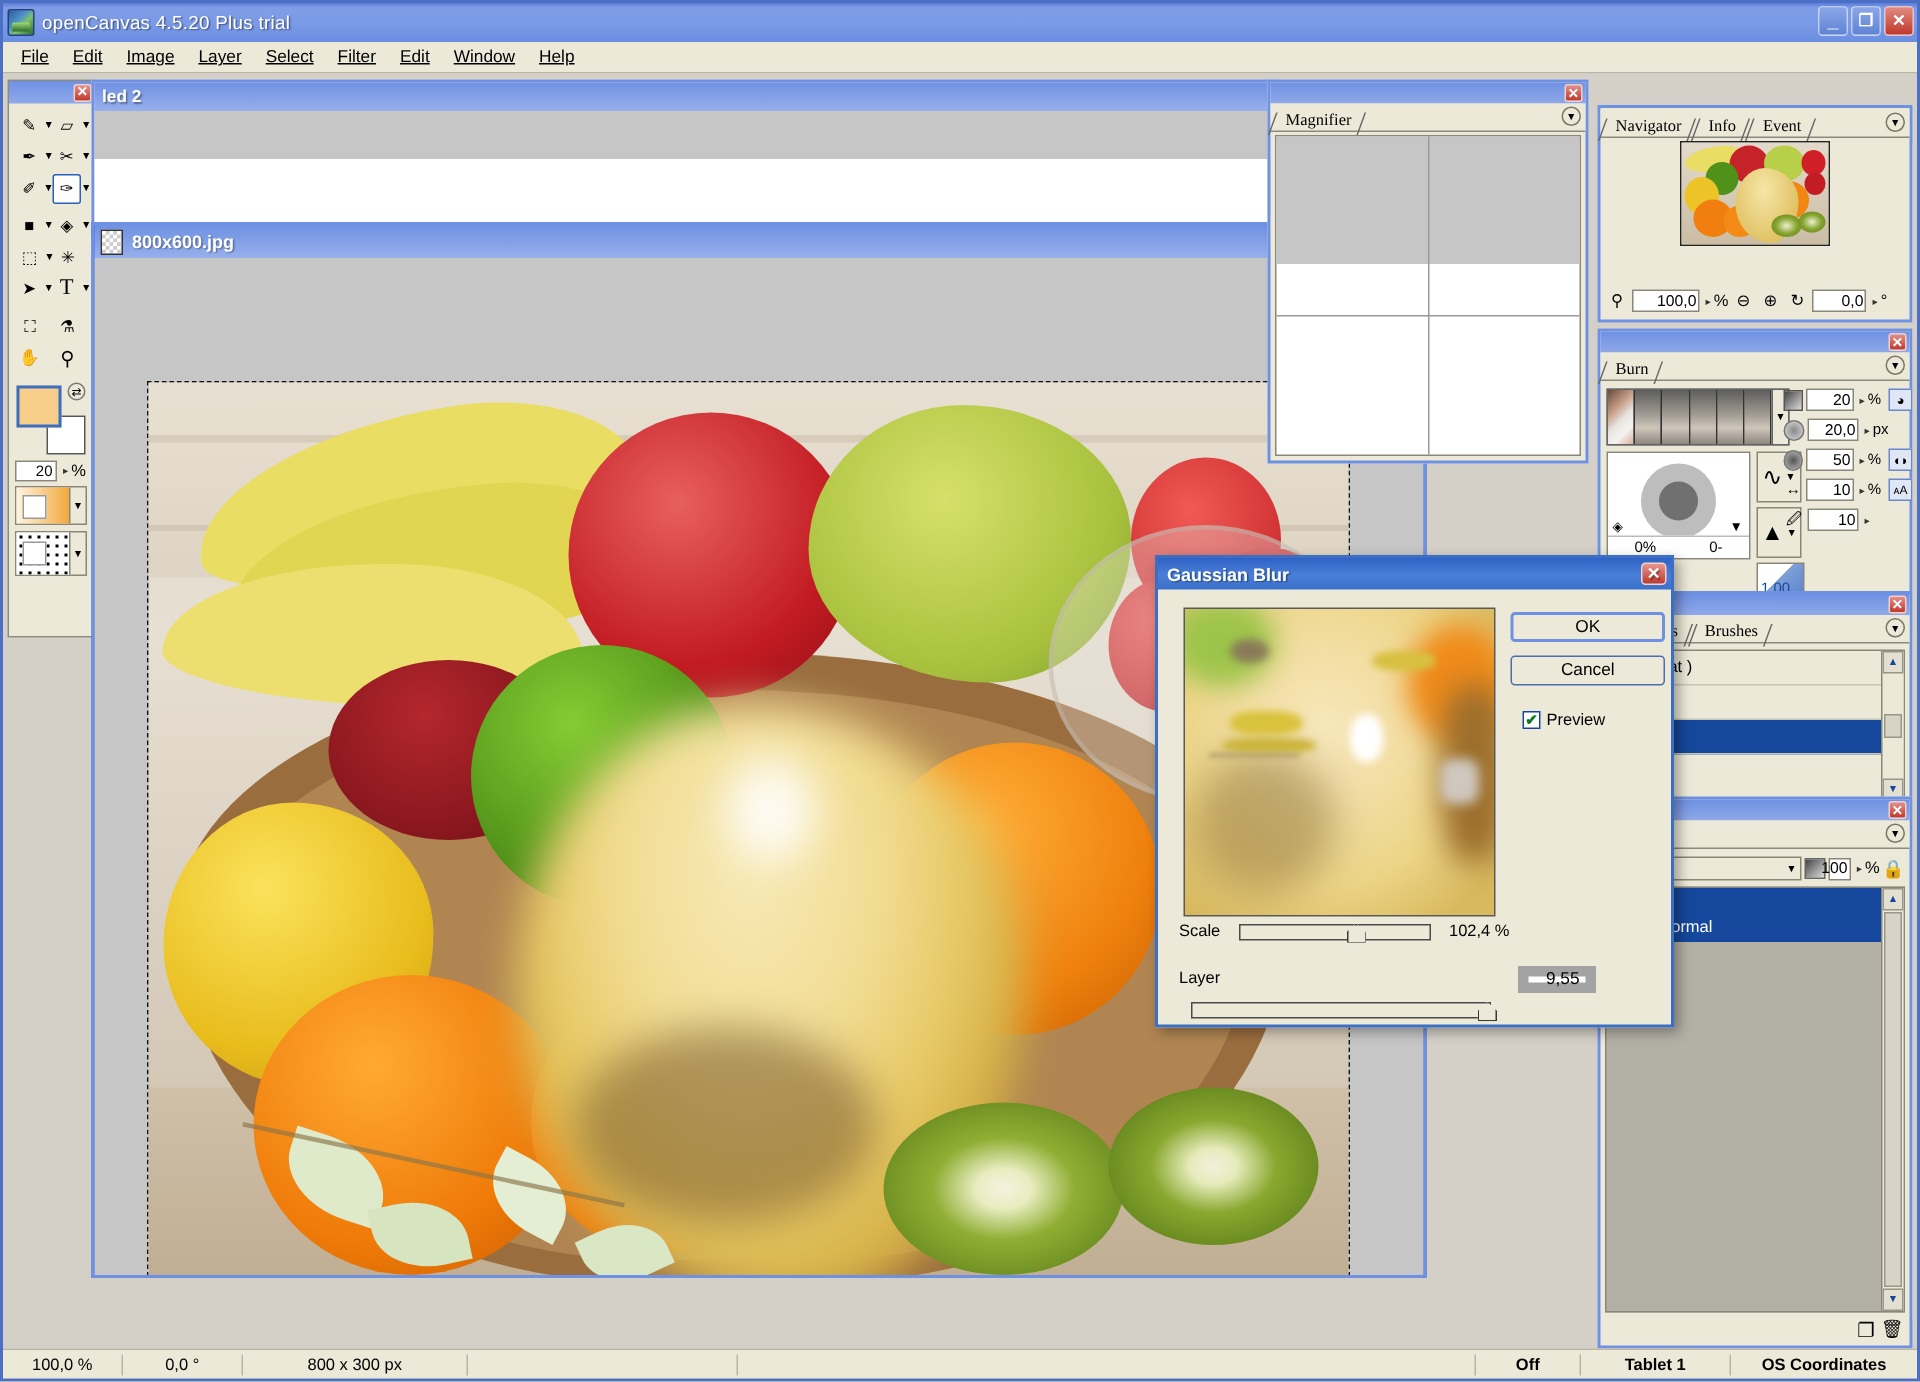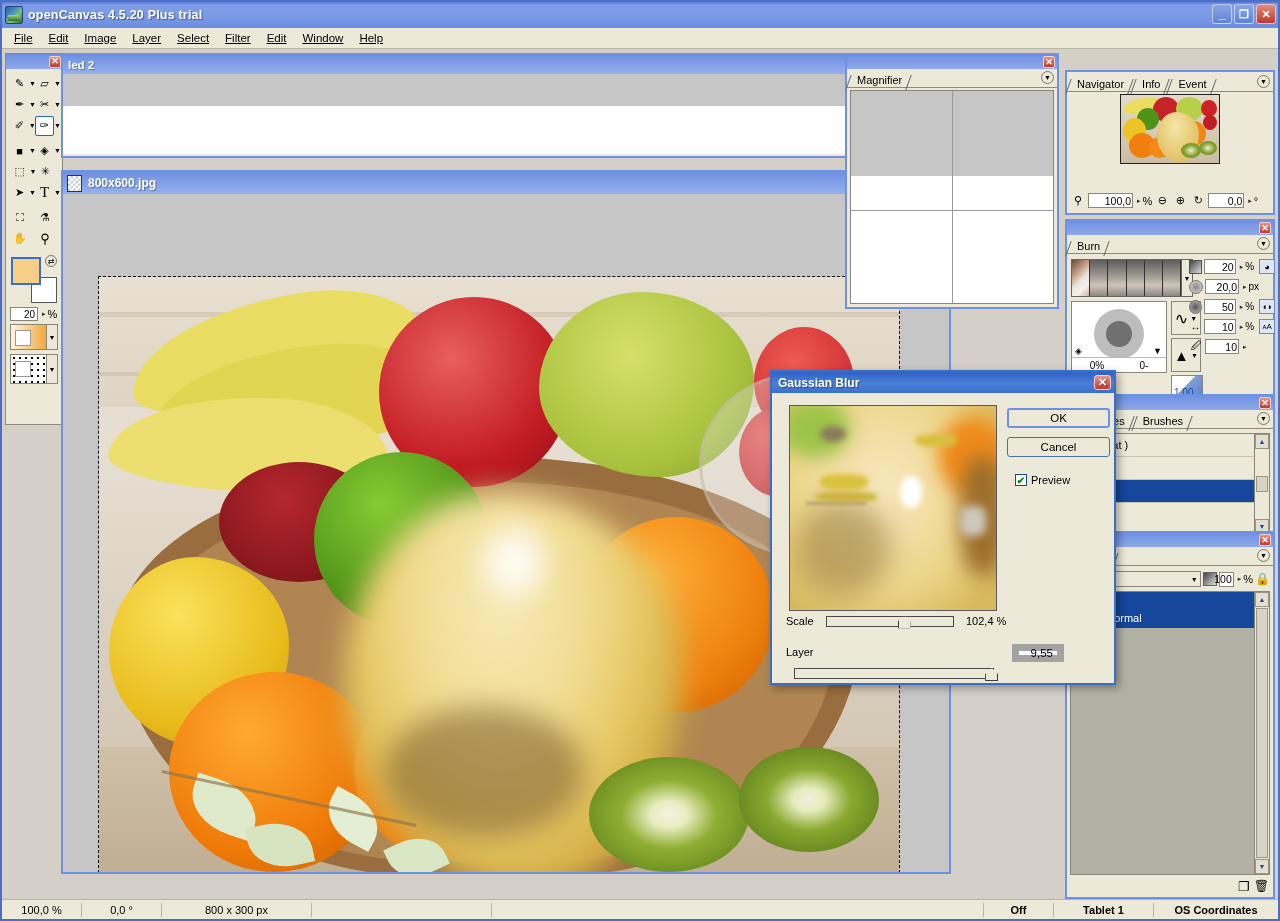--- a/index.html
+++ b/index.html
@@ -30,21 +30,21 @@
     width: 18px; height: 18px; margin-left: 3px; margin-right: 5px;
     background: linear-gradient(135deg,#2f5e9c 0%, #4f93c8 40%, #7fc26a 60%, #2a6b35 100%);
     border: 1px solid #22437a; border-radius: 2px;
     position: relative; overflow: hidden;
   }
   .app-icon::after {
     content:''; position:absolute; left:2px; bottom:2px; width:12px; height:6px;
     background: linear-gradient(to bottom,#9ed97a,#2f6b2f); border-radius:1px;
   }
   .app-title {
-    color: #ffffff; font-weight: bold; font-size: 12.5px;
+    color: #ffffff; font-weight: normal; font-size: 12.5px;
     text-shadow: 1px 1px 1px rgba(0,0,0,.45);
     letter-spacing: .2px;
   }
   .win-btns { position:absolute; right: 2px; top: 2px; display:flex; gap:2px; }
   .win-btn {
     width: 20px; height: 20px; border-radius: 3px;
     border: 1px solid rgba(255,255,255,.55);
     background: linear-gradient(to bottom,#8aa6e8,#5f84d4);
     position: relative; cursor: pointer;
   }
@@ -137,21 +137,21 @@
   .win-tb {
     height: 19px; background: linear-gradient(to bottom,#6f91e3,#97b0ec);
     color:#fff; font-size:11.5px; font-weight:bold; display:flex; align-items:center;
     padding-left: 5px; text-shadow: 1px 1px 1px rgba(0,0,0,.35);
   }
   .win-body-gray { background:#c6c6c6; height:32px; }
   .win-body-white { background:#fff; height:48px; }
 
   
   .imgwin2 {
-    position: absolute; left: 59px; top: 121px; width: 890px; height: 704px;
+    position: absolute; left: 59px; top: 99px; width: 890px; height: 704px;
     border: 2px solid #6f91e3; background:#1d4ed8;
   }
   .win-tb2 {
     height: 22px; background: linear-gradient(to bottom,#6f91e3,#97b0ec);
     color:#fff; font-size:12px; font-weight:bold; display:flex; align-items:center;
     padding-left: 4px; gap:6px; text-shadow: 1px 1px 1px rgba(0,0,0,.35);
   }
   .doc-icon {
     width:15px; height:17px; background:#fff; border:1px solid #333;
     background-image:
@@ -178,21 +178,21 @@
   .magpanel {
     position:absolute; left:843px; top:4px; width:214px; height:256px;
     border:2px solid #6f91e3; background:#ece9d8;
   }
   .pnl-tb {
     height:14px; background: linear-gradient(to bottom,#6f91e3,#8fa9e9);
     display:flex; align-items:center; justify-content:flex-end; padding-right:2px;
   }
   .tabrow {
     height:19px; background:#ece9d8; display:flex; align-items:flex-end;
-    border-bottom:1px solid #8d8a7d; position:relative;
+    border-bottom:1px solid #8d8a7d; position:relative;font-family:Liberation Serif, serif;
   }
   .tab {
     font-size:11px; padding:1px 8px 1px 10px; color:#000; cursor:pointer;
     position:relative; white-space:nowrap;
   }
   .tab::before { content:''; position:absolute; left:1px; top:2px; width:8px; height:15px;
     border-left:1px solid #666; transform: skewX(-20deg); }
   .tab::after { content:''; position:absolute; right:1px; top:2px; width:6px; height:15px;
     border-right:1px solid #666; transform: skewX(-20deg); }
   .pnl-menu-btn {

